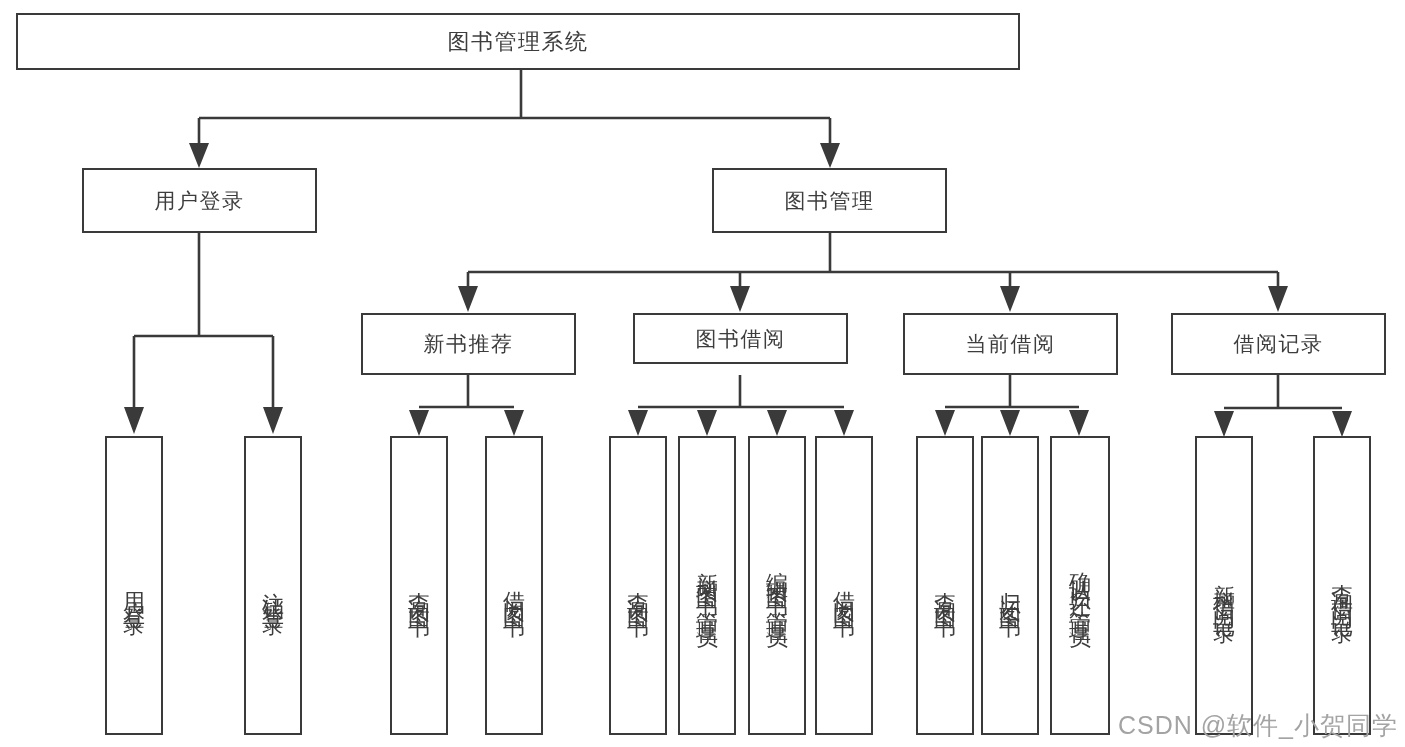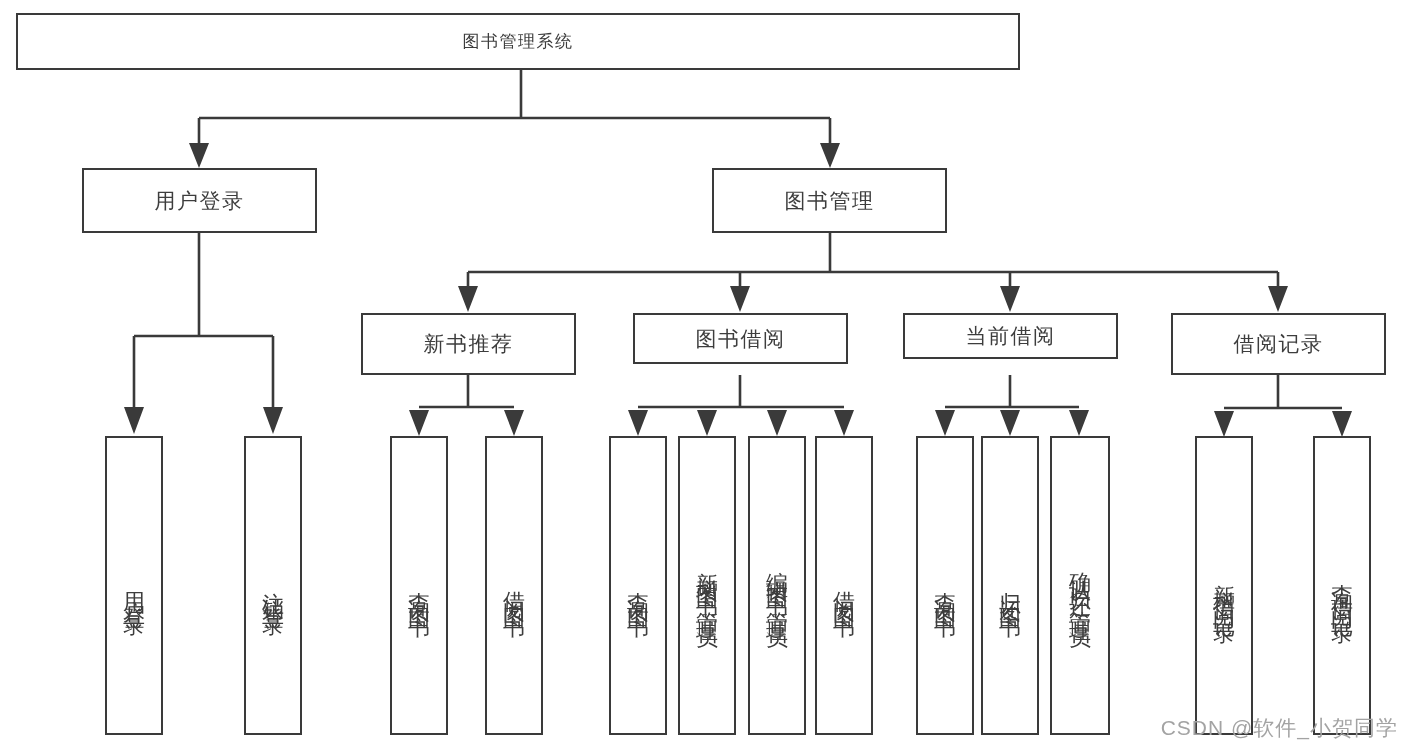--- a/index.html
+++ b/index.html
@@ -37,33 +37,33 @@
     display:flex;
     align-items:center;
     justify-content:center;
   }
   .node .lbl{
     color:var(--text);
     font-size:21px;
     letter-spacing:1.5px;
     white-space:nowrap;
   }
-  .node.root .lbl{font-size:17px;}
+  .node.root .lbl{font-size:22px;}
   .node.vbox .lbl{
     writing-mode:vertical-rl;
     text-orientation:mixed;
     font-size:22px;
     line-height:1;
     letter-spacing:8px;
     margin-bottom:-8px;
   }
   .watermark{
     position:absolute;
     right:7px;bottom:5px;
-    font-size:21px;
+    font-size:25px;
     color:var(--watermark);
     letter-spacing:1px;
     white-space:nowrap;
   }
 </style>
 </head>
 <body>
 
 <div class="canvas">
 
@@ -123,21 +123,21 @@
   <div class="node" style="left:361px;top:313px;width:215px;height:62px">
     <span class="lbl">新书推荐</span>
   </div>
 
   <div class="node" style="left:712px;top:168px;width:235px;height:65px">
     <span class="lbl">图书管理</span>
   </div>
   <div class="node" style="left:633px;top:313px;width:215px;height:51px">
     <span class="lbl">图书借阅</span>
   </div>
-  <div class="node" style="left:903px;top:313px;width:215px;height:46px">
+  <div class="node" style="left:903px;top:313px;width:215px;height:62px">
     <span class="lbl">当前借阅</span>
   </div>
   <div class="node" style="left:1171px;top:313px;width:215px;height:62px">
     <span class="lbl">借阅记录</span>
   </div>
 
   <div class="node vbox" style="left:105px;top:436px;width:58px;height:299px">
     <span class="lbl">用户登录</span>
   </div>
   <div class="node vbox" style="left:244px;top:436px;width:58px;height:299px">

